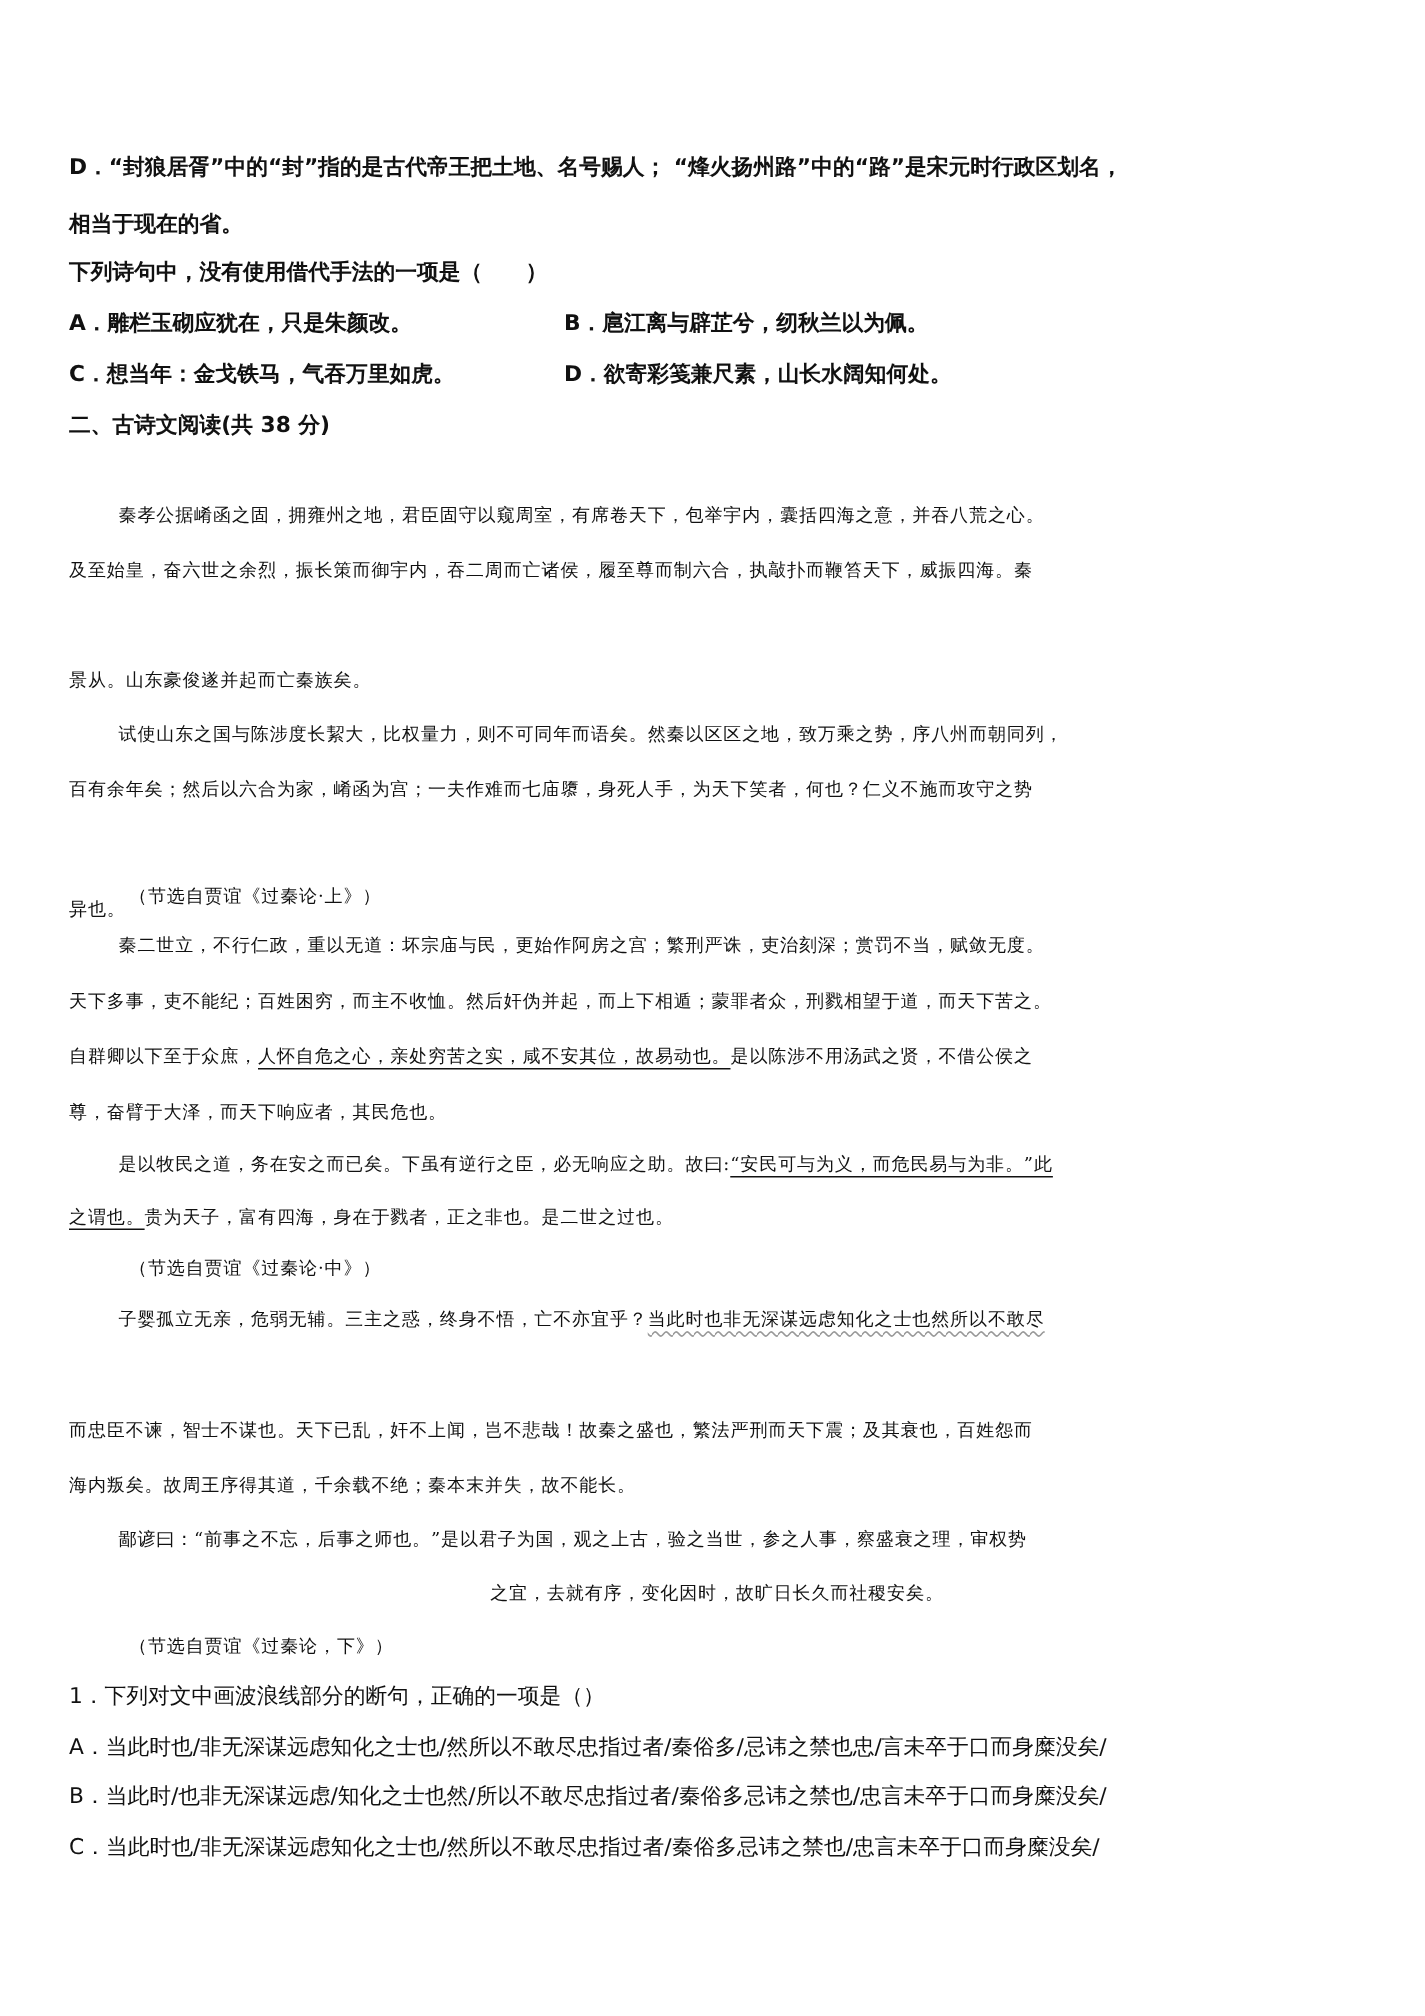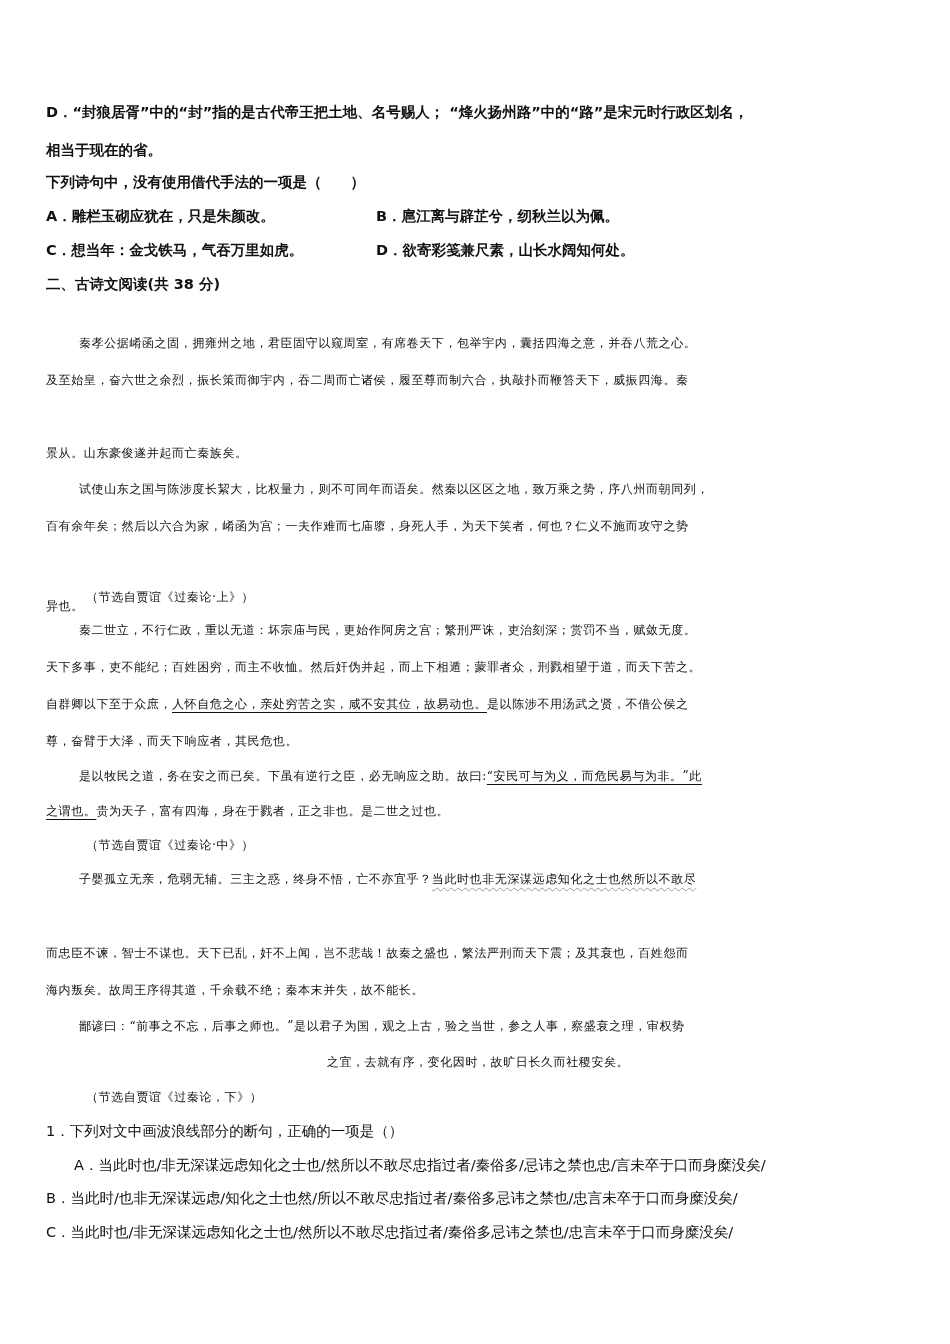--- a/index.html
+++ b/index.html
@@ -70,17 +70,17 @@
     <span>子婴孤立无亲，危弱无辅。三主之惑，终身不悟，亡不亦宜乎？</span><span class="wavy">当此时也非无深谋远虑知化之士也然所以不敢尽</span>
   </div>
   <div class="line serif" style="top:943px;">而忠臣不谏，智士不谋也。天下已乱，奸不上闻，岂不悲哉！故秦之盛也，繁法严刑而天下震；及其衰也，百姓怨而</div>
   <div class="line serif" style="top:980px;">海内叛矣。故周王序得其道，千余载不绝；秦本末并失，故不能长。</div>
 
   <div class="line serif indent" style="top:1016px;">鄙谚曰：“前事之不忘，后事之师也。”是以君子为国，观之上古，验之当世，参之人事，察盛衰之理，审权势</div>
   <div class="line serif" style="top:1052px;text-align:center;">之宜，去就有序，变化因时，故旷日长久而社稷安矣。</div>
   <div class="line serif indent2" style="top:1087px;">（节选自贾谊《过秦论，下》）</div>
 
   <div class="line sans" style="top:1121px;">1．下列对文中画波浪线部分的断句，正确的一项是（）</div>
-  <div class="line sans" style="top:1155px;margin-left:28px;">A．当此时也/非无深谋远虑知化之士也/然所以不敢尽忠指过者/秦俗多/忌讳之禁也忠/言未卒于口而身糜没矣/</div>
+  <div class="line sans" style="top:1155px;">A．当此时也/非无深谋远虑知化之士也/然所以不敢尽忠指过者/秦俗多/忌讳之禁也忠/言未卒于口而身糜没矣/</div>
   <div class="line sans" style="top:1188px;">B．当此时/也非无深谋远虑/知化之士也然/所以不敢尽忠指过者/秦俗多忌讳之禁也/忠言未卒于口而身糜没矣/</div>
   <div class="line sans" style="top:1222px;">C．当此时也/非无深谋远虑知化之士也/然所以不敢尽忠指过者/秦俗多忌讳之禁也/忠言未卒于口而身糜没矣/</div>
 
 </div>
 
 </body></html>

